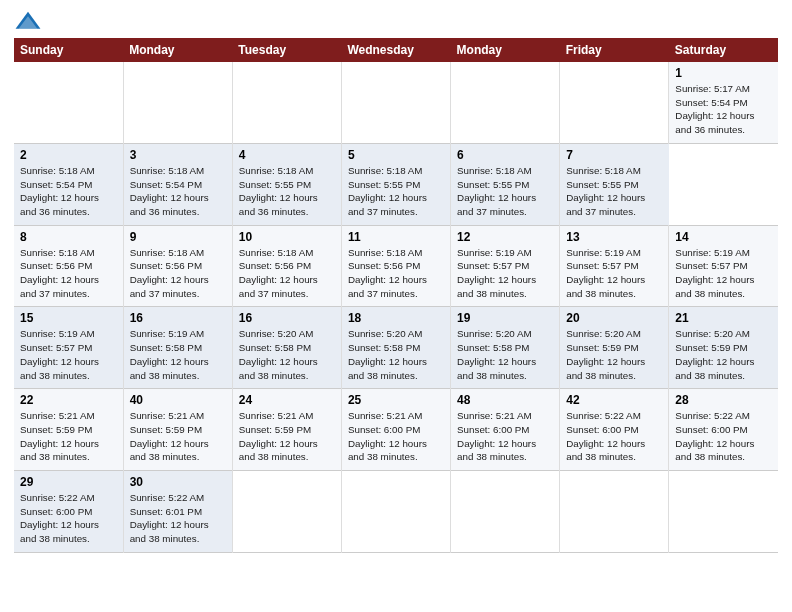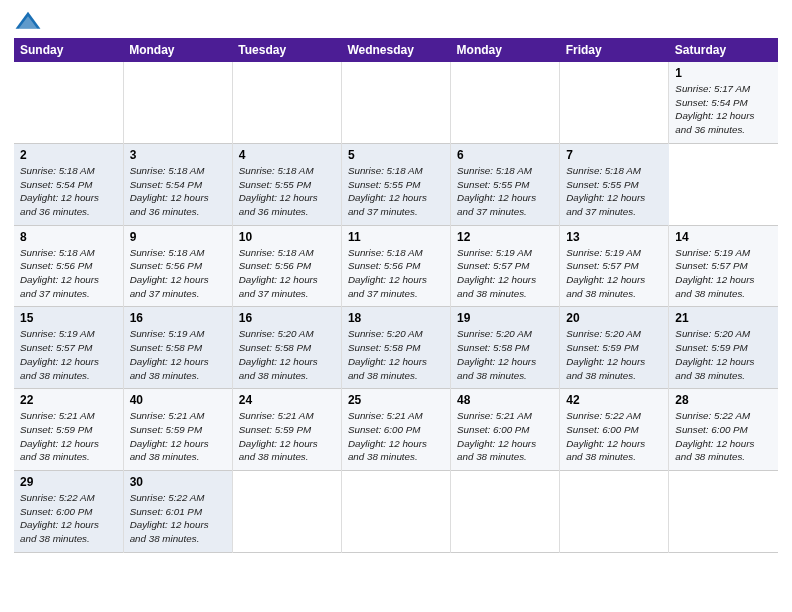--- a/index.html
+++ b/index.html
@@ -41,21 +41,21 @@
     .title-area p {
       font-size: 13px;
       color: #444;
     }
     table {
       width: 100%;
       border-collapse: collapse;
       font-size: 10.5px;
     }
     thead tr th {
-      background-color: #4c1d95;
+      background-color: #7f1d1d;
       color: #fff;
       text-align: left;
       padding: 5px 6px;
       font-size: 12px;
       font-weight: bold;
     }
     tbody tr {
       border-bottom: 1px solid #ccc;
     }
     tbody tr:nth-child(odd) {
@@ -76,21 +76,20 @@
     .day-num {
       font-weight: bold;
       font-size: 12px;
       display: block;
       margin-bottom: 2px;
     }
     .day-detail {
       font-size: 9.8px;
       color: #222;
       line-height: 1.4;
-      font-style: italic;
     }
     .empty-cell {
       background: #fff !important;
     }
   </style>
 </head>
 <body>
 
 <div class="container">
   <div class="header-area">

